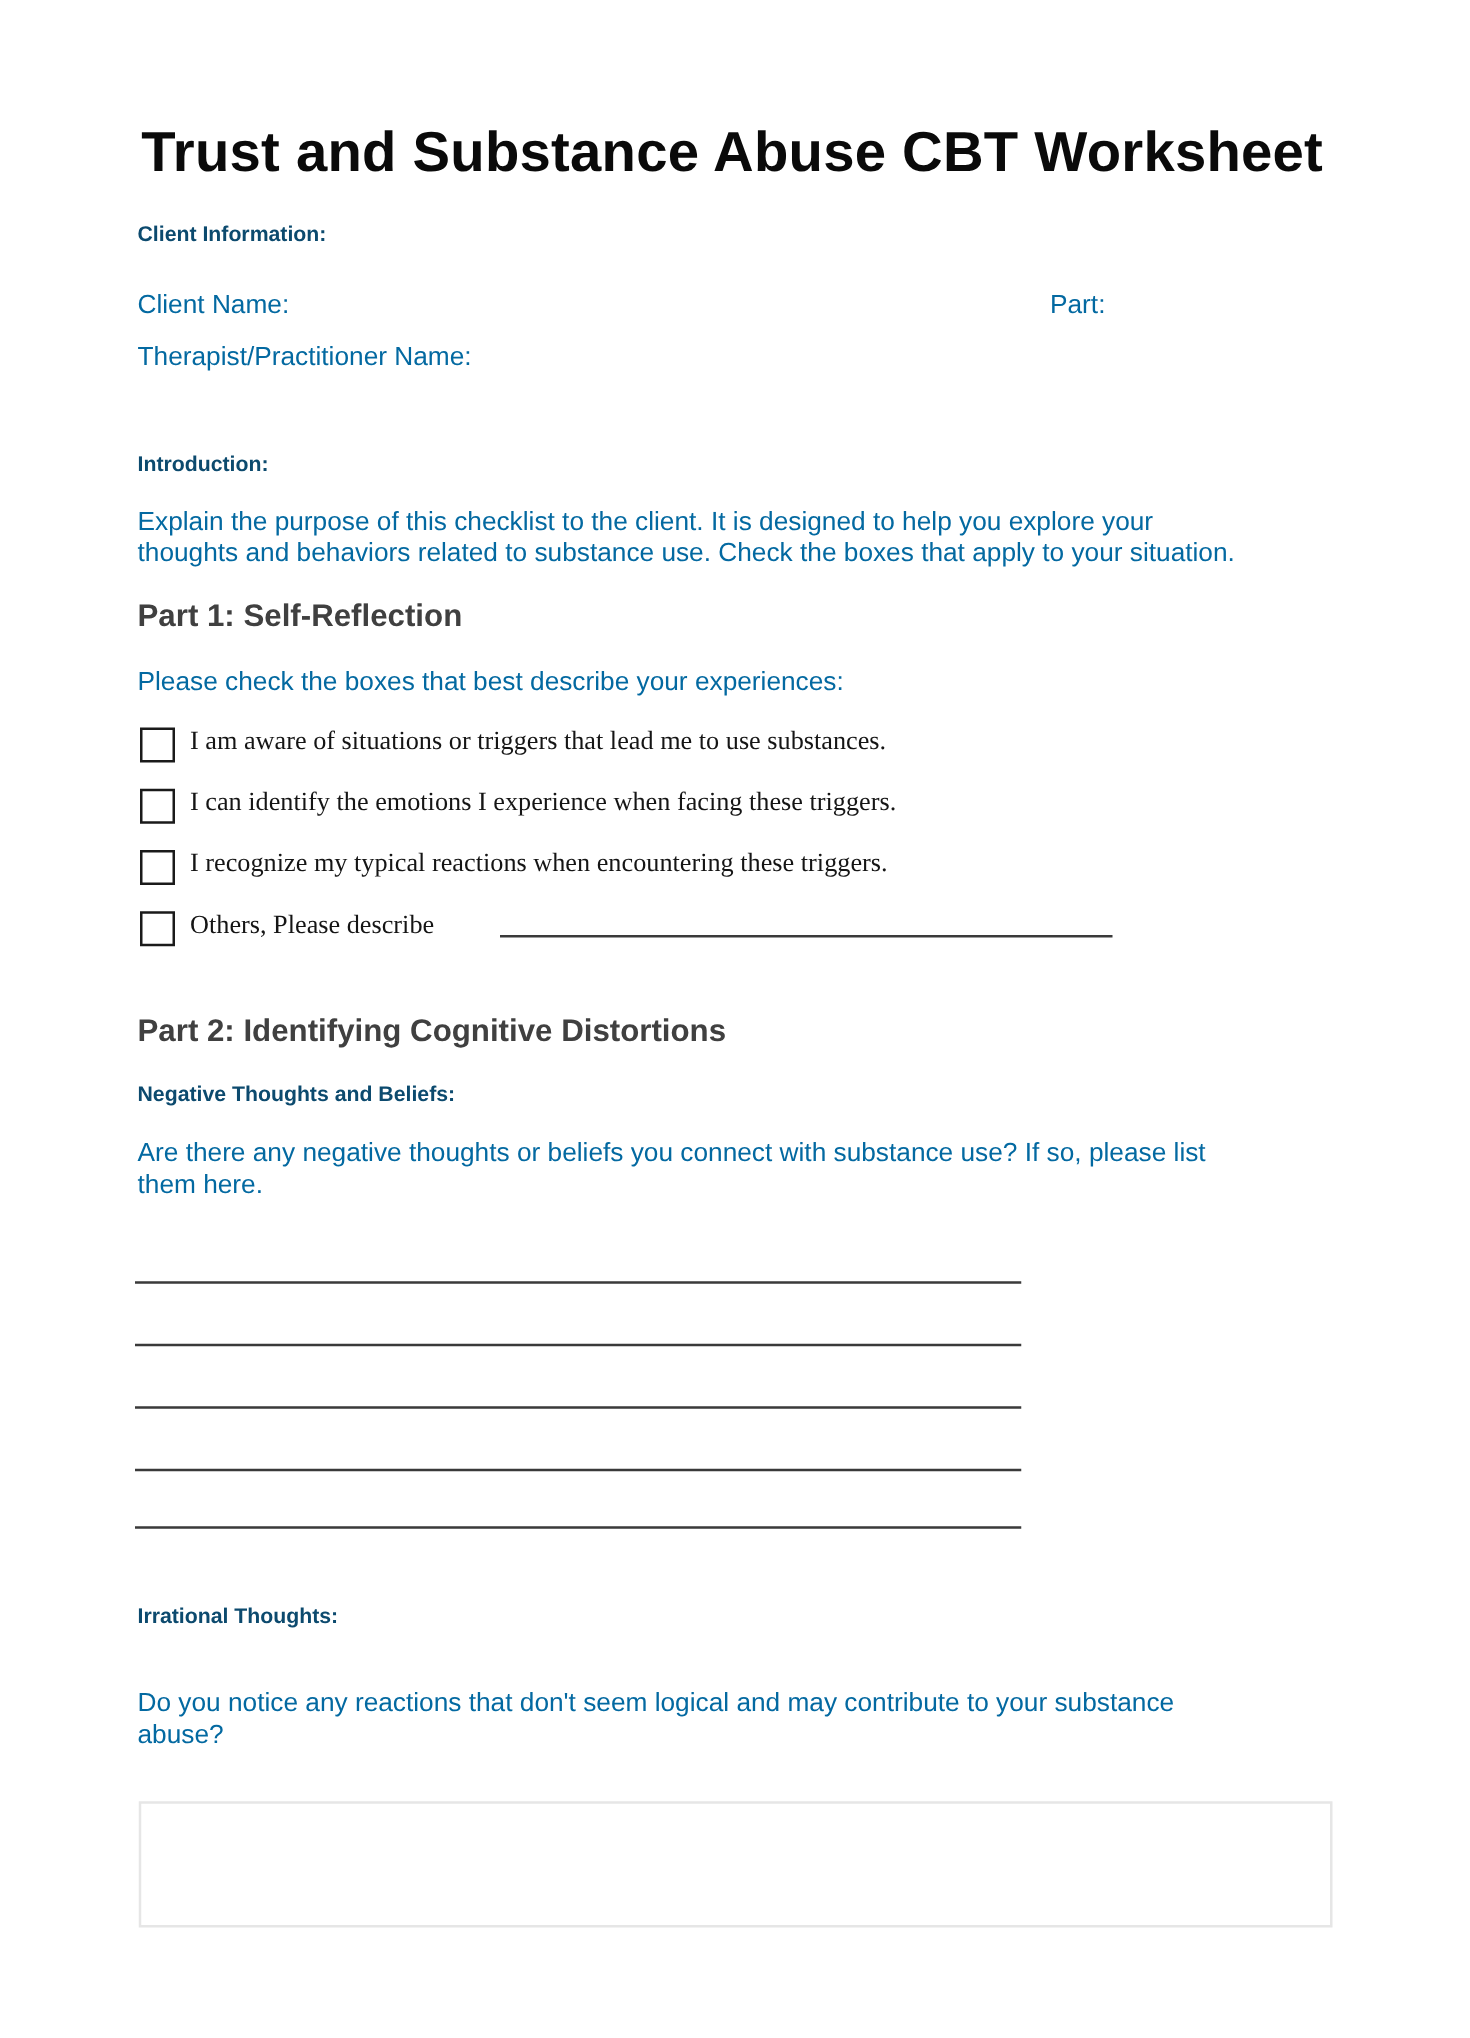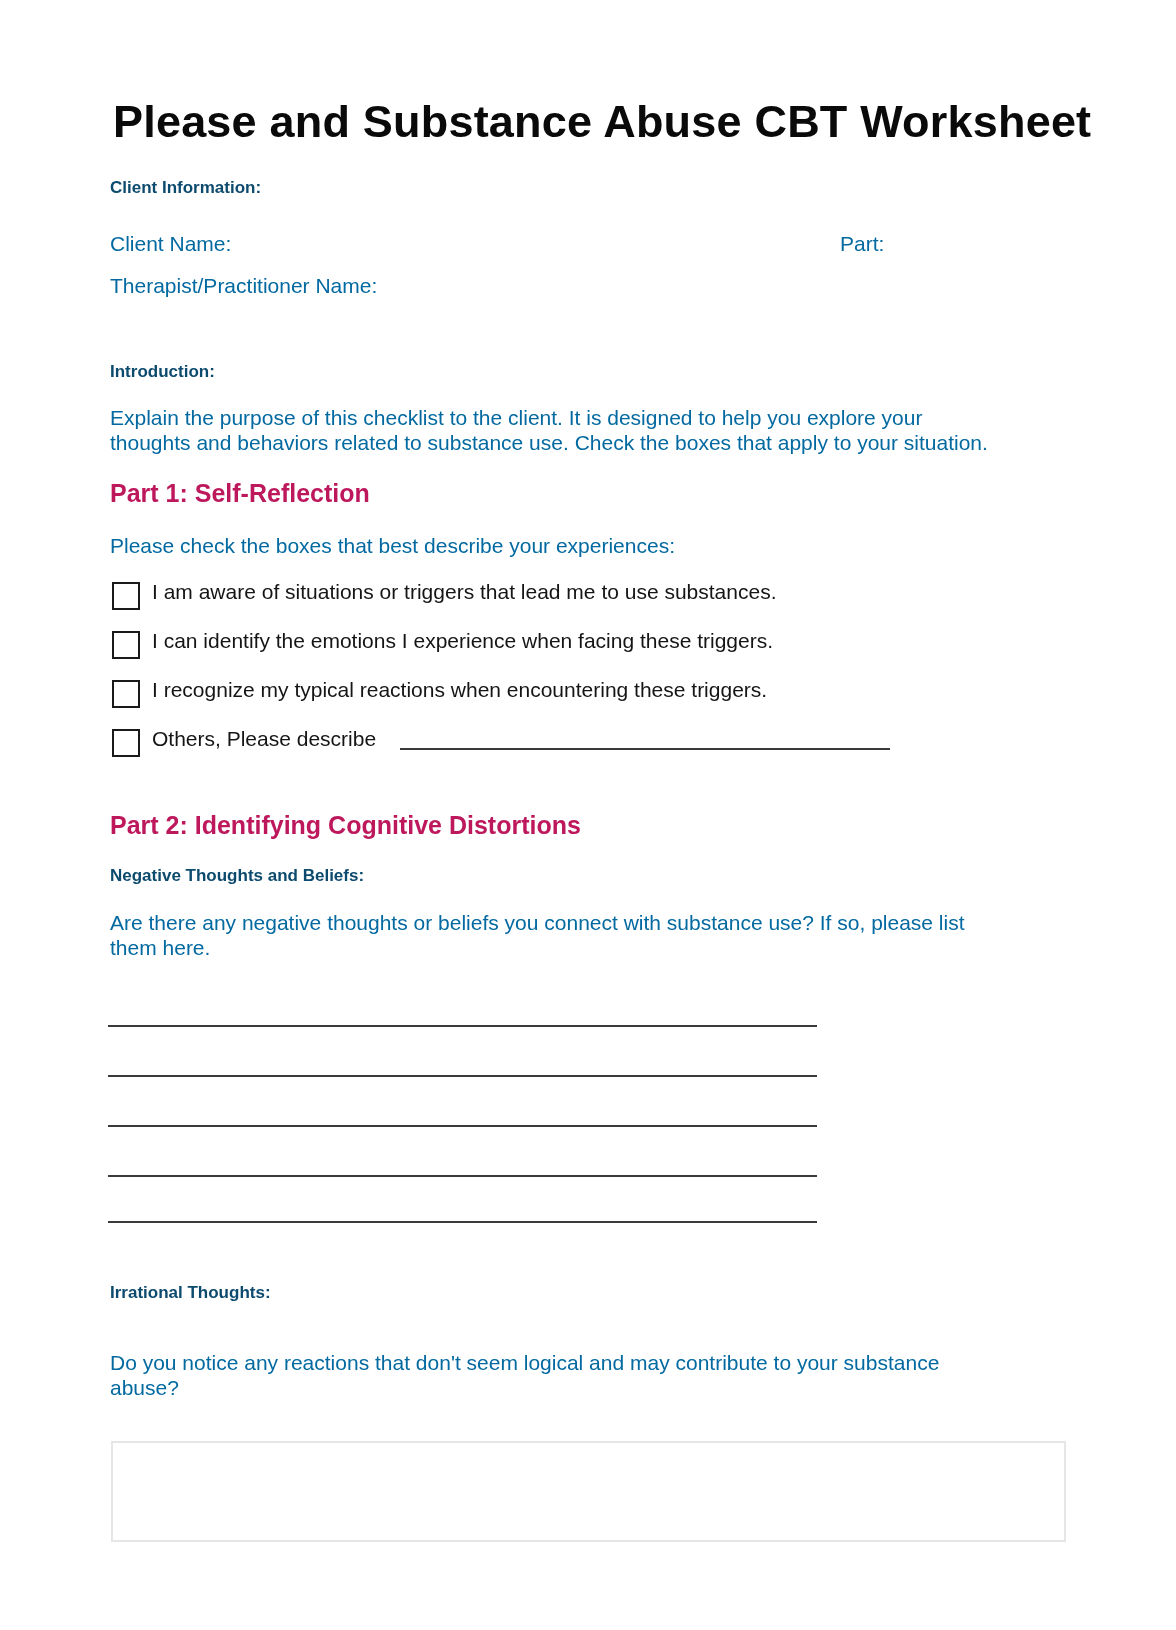--- a/index.html
+++ b/index.html
@@ -21,50 +21,50 @@
       font-size: 45px; font-weight: bold; letter-spacing: 0.2px;
       color: #0a0a0a;
     }
     .label-bold {
       font-size: 17px; font-weight: bold; color: #0c4a6e;
     }
     .body-text {
       font-size: 21px; color: #0369a1;
     }
     .part-heading {
-      font-size: 25px; font-weight: bold; color: #be185d;
+      font-size: 25px; font-weight: bold; color: #404040;
     }
     .checkbox {
       position: absolute;
       width: 24px; height: 24px;
       border: 2px solid #1a1a1a;
       background: #fff;
       cursor: pointer;
     }
     .check-label {
       position: absolute;
-      font-size: 21px; color: #151515; white-space: nowrap;
+      font-size: 21px; color: #151515; white-space: nowrap; font-family: Liberation Serif, serif;
     }
     .fill-line {
       position: absolute;
       height: 0;
       border-top: 2px solid #3a3a3a;
     }
     .answer-box {
       position: absolute;
       left: 111px; top: 1441px;
       width: 951px; height: 97px;
       border: 2px solid #e6e6e6;
       background: #fff;
     }
   </style>
 </head>
 <body>
 
-<div class="abs title">Please and Substance Abuse CBT Worksheet</div>
+<div class="abs title">Trust and Substance Abuse CBT Worksheet</div>
 
 <div class="abs label-bold" style="left:110px; top:178px;">Client Information:</div>
 <div class="abs body-text" style="left:110px; top:232px;">Client Name:</div>
 <div class="abs body-text" style="left:840px; top:232px;">Part:</div>
 <div class="abs body-text" style="left:110px; top:274px;">Therapist/Practitioner Name:</div>
 
 <div class="abs label-bold" style="left:110px; top:362px;">Introduction:</div>
 <div class="abs body-text" style="left:110px; top:406px;">Explain the purpose of this checklist to the client. It is designed to help you explore your</div>
 <div class="abs body-text" style="left:110px; top:431px;">thoughts and behaviors related to substance use. Check the boxes that apply to your situation.</div>
 

